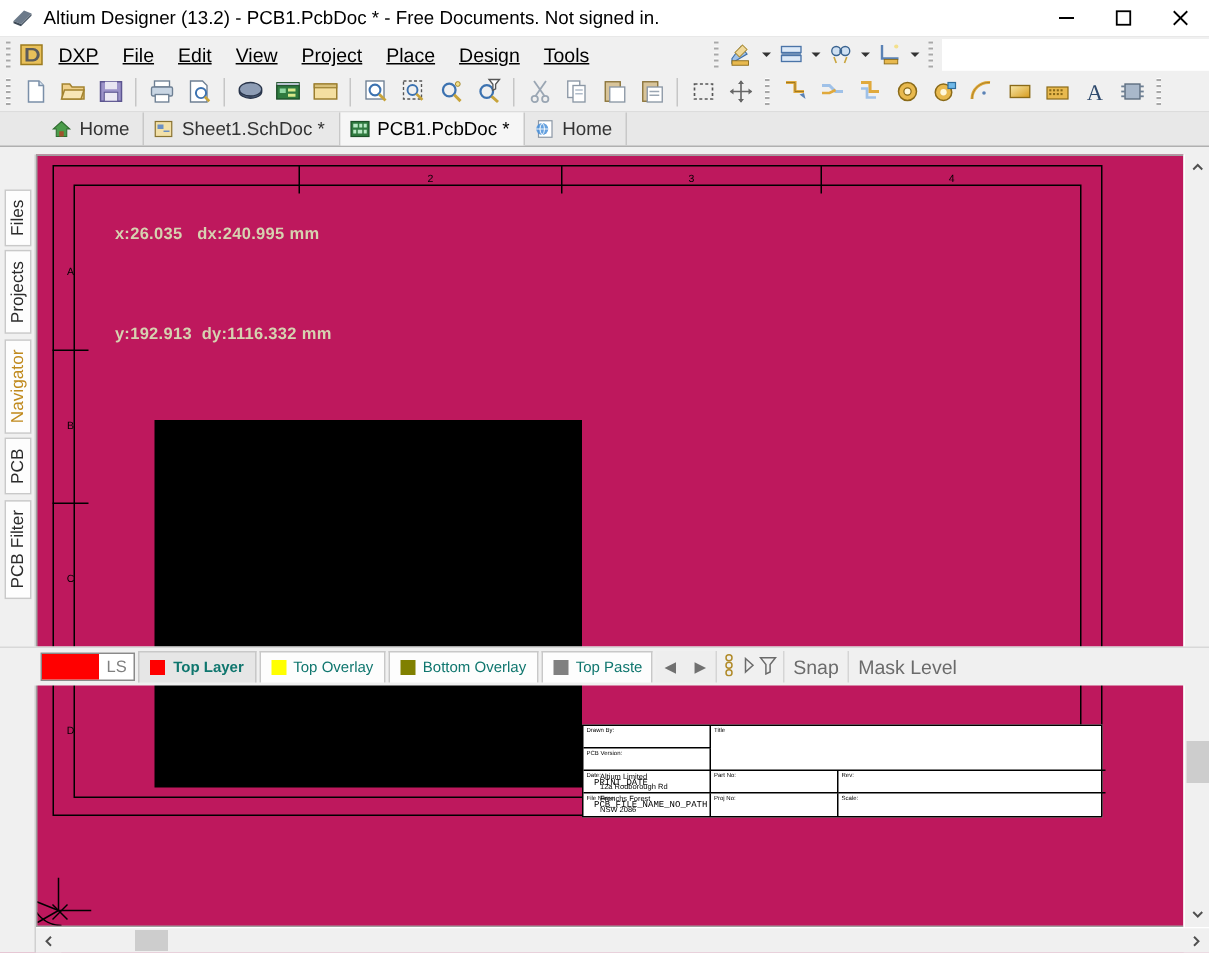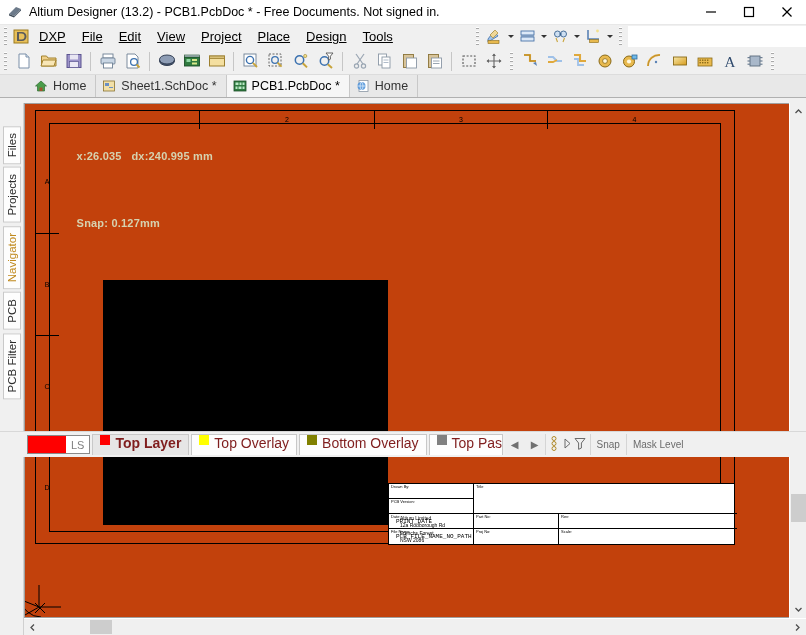--- a/index.html
+++ b/index.html
@@ -115,21 +115,21 @@
     background: #fdfdfd; border: 1px solid #c9c9c9;
     font-size: 11.5px; padding: 6px 2px; margin-bottom: 3px;
     color: #2b2b2b; cursor: default; width: 18px;
     text-align: center;
   }
   .vtab.accent { color: #c08a1e; }
 
   .canvaswrap { position: relative; flex: 1; display: flex; flex-direction: column; }
   .canvastop { flex: 1; display: flex; min-height: 0; }
   .pcbcanvas {
-    position: relative; flex: 1; background: #c2410c;
+    position: relative; flex: 1; background: #be185d;
     overflow: hidden; border: 1px solid #a0a0a0; border-right: none; text-decoration: underline;
   }
 
   
   .hud {
     position: absolute; left: 6px; top: 5px;
     font-family: "Liberation Sans", sans-serif;
     font-size: 11px; color: #d6d2b0; line-height: 13.5px;
     white-space: pre; pointer-events: none; z-index: 5;
     font-weight: bold; letter-spacing: 0.2px;
@@ -212,33 +212,33 @@
     background: #f0f0f0; display: flex; align-items: center;
     padding-left: 27px; border-top: 1px solid #d8d8d8; margin-top: 12px;
   }
   .lschip {
     display: flex; align-items: center; height: 19px;
     border: 1px solid #8a8a8a; background: #fff; flex: 0 0 auto;
   }
   .lschip .swatch { width: 38px; height: 17px; background: #ff0000; }
   .lschip .lstext { padding: 0 5px; font-size: 11px; color: #808080; }
   .layertab {
-    display: flex; gap: 5px;
-    height: 21px; padding: 0 7px; font-size: 14px; color: #7f1d1d;
+    display: flex; align-items: center; gap: 5px;
+    height: 21px; padding: 0 7px; font-size: 10px; color: #0f766e;
     background: #fdfdfd; border: 1px solid #c8c8c8; border-bottom: none;
     margin-left: 2px; white-space: nowrap; cursor: default; flex: 0 0 auto;
   }
   .layertab.active { background: #e6e6e6; font-weight: bold; }
   .layertab .sw { width: 10px; height: 10px; flex: 0 0 auto; }
   .navarrows { display: flex; margin-left: 2px; flex: 0 0 auto; }
   .navarrow { width: 20px; height: 21px; display:flex; align-items:center;
     justify-content:center; background:#eeeeee; color:#707070; font-size: 10px;}
   .statusbtn {
     height: 21px; padding: 0 6px; display: flex; align-items: center;
-    font-size: 10px; color: #6b6b6b; border-left: 1px solid #d5d5d5;
+    font-size: 13px; color: #6b6b6b; border-left: 1px solid #d5d5d5;
     flex: 0 0 auto; white-space: nowrap;
   }
   .iconset { display:flex; align-items:center; gap:2px; padding: 0 4px;
     border-left: 1px solid #d5d5d5; height: 21px; }
 </style>
 </head>
 <body>
 
 <div id="app">
 
@@ -616,21 +616,21 @@
 
     <div class="canvaswrap">
       <div class="canvastop">
         <div class="pcbcanvas">
 
           <div class="hud" style="color: rgb(214, 210, 176);">
             <span class="row">
               <span>x:</span><span>26.035</span>&nbsp;&nbsp;&nbsp;<span>dx:</span><span>240.995</span>&nbsp;<span>mm</span>
             </span>
             <span class="row">
-              <span>Snap:</span>&nbsp;<span>0.127mm</span>
+              <span>y:</span><span>192.913</span>&nbsp;&nbsp;<span>dy:</span><span>1116.332</span>&nbsp;<span>mm</span>
             </span>
           </div>
 
           <div class="sheet">
             <div class="frame-outer"></div>
             <div class="frame-inner"></div>
 
             <div class="tickcol" style="left:10px; width:165px; border-left:none;"><span></span></div>
             <div class="tickcol" style="left:175px; width:175px;"><span>2</span></div>
             <div class="tickcol" style="left:350px; width:173px;"><span>3</span></div>

